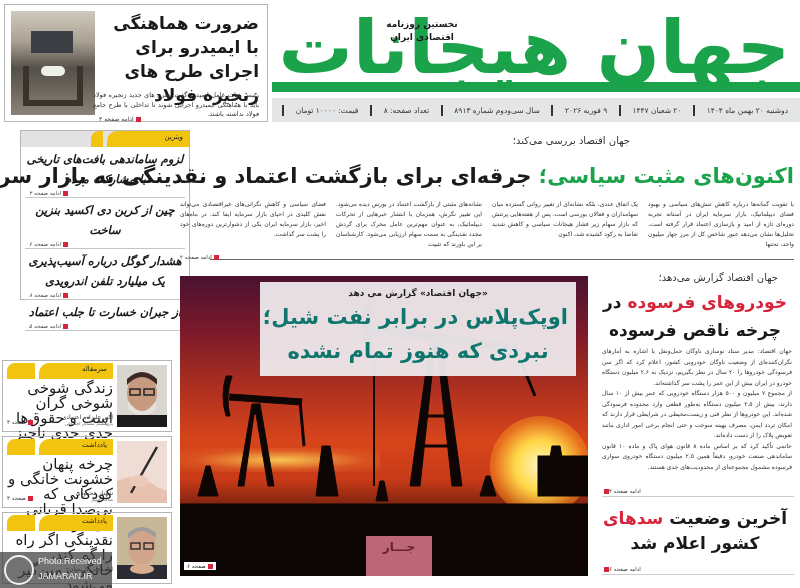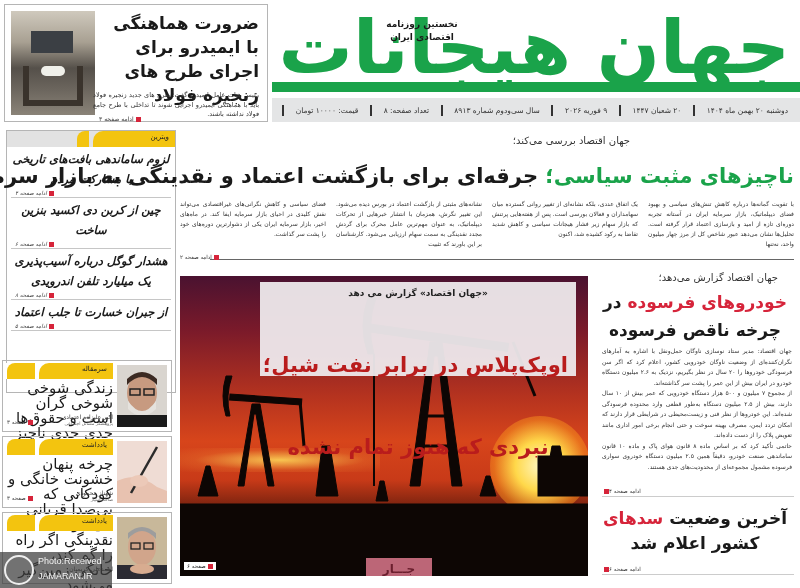--- a/index.html
+++ b/index.html
@@ -58,21 +58,21 @@
     font-size: 17px; font-weight: bold; line-height: 24px; text-align: right;
   }
   .top-box .summary {
     position: absolute; right: 8px; top: 86px; width: 166px;
     font-size: 6.5px; line-height: 9.5px; color: #333; text-align: justify;
   }
   .top-box .cont { position: absolute; left: 94px; top: 110px; font-size: 6px; color: #333; }
 
   
   .vitrine {
-    position: absolute; left: 6px; top: 130px; width: 170px; height: 263px;
+    position: absolute; left: 20px; top: 130px; width: 170px; height: 170px;
     border: 1.5px solid #b5b5b5;
   }
   .tab-header { position: relative; height: 16px; background: #e2e2e2; }
   .tab-header .yel {
     position: absolute; right: 0; top: 0; height: 16px; width: 82px;
     background: #f3c40f; border-top-left-radius: 10px;
   }
   .tab-header .yel2 {
     position: absolute; right: 86px; top: 0; height: 16px; width: 12px;
     background: #f3c40f; border-top-left-radius: 8px;
@@ -140,24 +140,24 @@
     position:absolute; left: 0px; top: 172px; width: 200px; height: 24px;
     background: radial-gradient(ellipse, rgba(255,220,90,0.85) 0%, rgba(255,160,60,0.2) 60%, rgba(0,0,0,0) 100%);
   }
   .oil svg { position:absolute; left:0; top:0; }
   .oil .headline-box {
     position:absolute; left: 80px; top: 6px; width: 316px; height: 94px;
     background: rgba(238,233,236,0.95);
     text-align: center; padding: 4px 8px;
   }
   .oil .kick { font-size: 9px; font-weight: bold; color:#222; line-height: 14px; }
-  .oil .big { font-size: 21px; font-weight: bold; color:#b91c1c; line-height: 34px; white-space: nowrap; margin-top: 48px; }
+  .oil .big { font-size: 21px; font-weight: bold; color:#0f766e; line-height: 34px; white-space: nowrap; }
   .oil .pgtag { position:absolute; left: 4px; bottom: 6px; background:#fff; font-size: 5.5px; padding: 1px 3px; color:#222; }
   .oil .ribbon {
-    position:absolute; left: 186px; bottom: 0; width: 66px; height: 18px;
+    position:absolute; left: 186px; bottom: 0; width: 66px; height: 40px;
     background: rgba(220,120,140,0.85); color:#6b1f2e; font-size: 12px; font-weight:bold; text-align:center; line-height: 22px;
   }
 
   
   .right-col { position:absolute; left: 598px; width: 200px; top: 270px; }
   .rc-kicker { position:absolute; right: 20px; top: 2px; font-size: 10px; color:#333; }
   .rc-title { position:absolute; right: 10px; top: 18px; width: 186px; font-size: 17px; font-weight: bold; line-height: 28px; text-align: center; }
   .red { color:#d6243a;text-align:right; }
   .rc-body { position:absolute; right: 6px; top: 76px; width: 190px; font-size: 6px; line-height: 10.5px; color:#333; text-align: justify; }
   .rc-body p { margin-bottom: 0; }
@@ -290,21 +290,21 @@
   </div>
 
   <div class="watermark">
     <div class="circle"></div>
     <div class="t1">Photo:Received</div>
     <div class="t2">JAMARAN.IR</div>
   </div>
 
   <div class="lead-kicker">جهان اقتصاد بررسی می‌کند؛</div>
   <div class="lead-title">
-    <span class="green">ناچیز‌های مثبت سیاسی؛</span><span> جرقه‌ای برای بازگشت اعتماد و نقدینگی به بازار سرمایه</span>
+    <span class="green">اکنون‌های مثبت سیاسی؛</span><span> جرقه‌ای برای بازگشت اعتماد و نقدینگی به بازار سرمایه</span>
   </div>
   <div class="lead-cols">
     <div class="col">با تقویت گمانه‌ها درباره کاهش تنش‌های سیاسی و بهبود فضای دیپلماتیک، بازار سرمایه ایران در آستانه تجربه دوره‌ای تازه از امید و بازسازی اعتماد قرار گرفته است. تحلیل‌ها نشان می‌دهد عبور شاخص کل از مرز چهار میلیون واحد، نه‌تنها</div>
     <div class="col">یک اتفاق عددی، بلکه نشانه‌ای از تغییر روانی گسترده میان سهامداران و فعالان بورسی است. پس از هفته‌هایی پرتنش که بازار سهام زیر فشار هیجانات سیاسی و کاهش شدید تقاضا به رکود کشیده شد، اکنون</div>
     <div class="col">نشانه‌های مثبتی از بازگشت اعتماد در بورس دیده می‌شود. این تغییر نگرش، همزمان با انتشار خبرهایی از تحرکات دیپلماتیک، به عنوان مهم‌ترین عامل محرک برای گردش مجدد نقدینگی به سمت سهام ارزیابی می‌شود. کارشناسان بر این باورند که تثبیت</div>
     <div class="col">فضای سیاسی و کاهش نگرانی‌های غیراقتصادی می‌تواند نقش کلیدی در احیای بازار سرمایه ایفا کند. در ماه‌های اخیر، بازار سرمایه ایران یکی از دشوارترین دوره‌های خود را پشت سر گذاشت.</div>
   </div>
   <div class="lead-rule"></div>
   <div class="lead-cont"><span class="cont-mark"></span><span>ادامه صفحه ۲</span></div>
 

